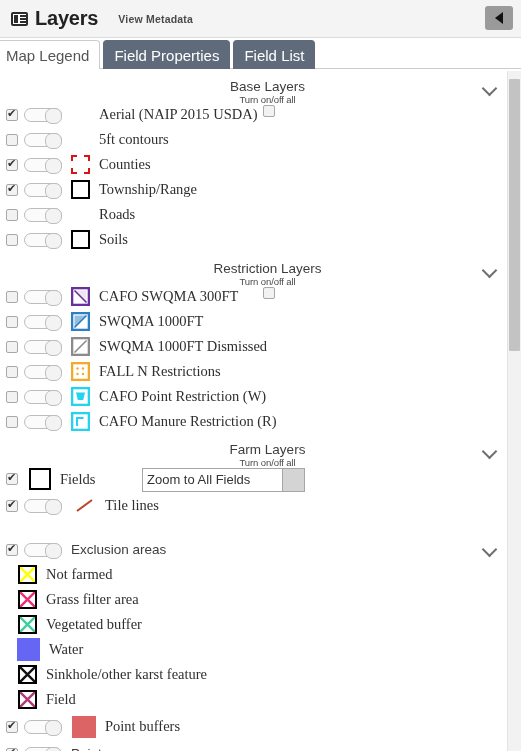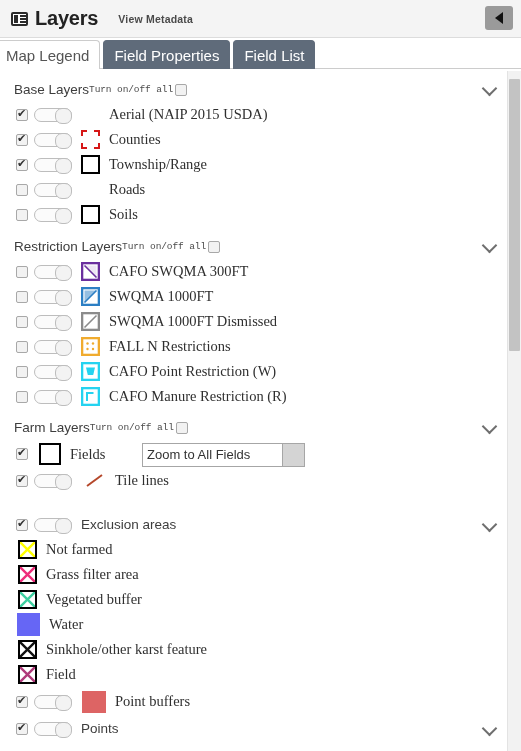--- a/index.html
+++ b/index.html
@@ -135,31 +135,32 @@
   }
 
   
   .sec-head {
     position: relative;
     display: flex;
     align-items: center;
     padding: 0 0 0 14px;
     height: 21px;
     margin-bottom: 2px;
+    flex-direction: column;
   }
   .sec-title {
     font-size: 13.5px;
     color: #3d3d3d;
     font-family: "Liberation Sans", sans-serif;
   }
   .sec-all {
     margin-left: 0;
     font-size: 9.5px;
     color: #4a4a4a;
-    font-family: Liberation Mono, monospace;
+    font-family: Liberation Sans, sans-serif;
     letter-spacing: -0.1px;
   }
   .cbx {
     -webkit-appearance: none;
     appearance: none;
     width: 12px; height: 12px;
     border: 1px solid #a8a8a8;
     border-radius: 2px;
     background: #f2f2f2;
     margin: 0 0 0 2px;
@@ -190,21 +191,21 @@
     border-right: 2.4px solid #6f6f6f;
     border-bottom: 2.4px solid #6f6f6f;
     transform: rotate(45deg);
   }
 
   
   .row {
     display: flex;
     align-items: center;
     height: 25px;
-    padding-left: 14px;
+    padding-left: 4px;
     position: relative;
   }
   .toggle {
     width: 38px; height: 14px;
     border: 1px solid #bdbdbd;
     border-radius: 7px;
     background: #fbfbfb;
     margin-left: 6px;
     position: relative;
     flex: none;
@@ -323,20 +324,26 @@
       <span class="sec-chev"></span>
     </div>
 
     <div class="row">
       <input type="checkbox" class="cbx" checked="" style="">
       <span class="toggle"></span>
       <span class="swatch blank"></span>
       <span class="lbl">Aerial (NAIP 2015 USDA)</span>
     </div>
 
+    <div class="row">
+      <input type="checkbox" class="cbx" style="">
+      <span class="toggle"></span>
+      <span class="swatch blank"></span>
+      <span class="lbl">5ft contours</span>
+    </div>
 
     <div class="row">
       <input type="checkbox" class="cbx" checked="" style="">
       <span class="toggle"></span>
       <span class="swatch dashed-red"></span>
       <span class="lbl">Counties</span>
     </div>
 
     <div class="row">
       <input type="checkbox" class="cbx" checked="" style="">

